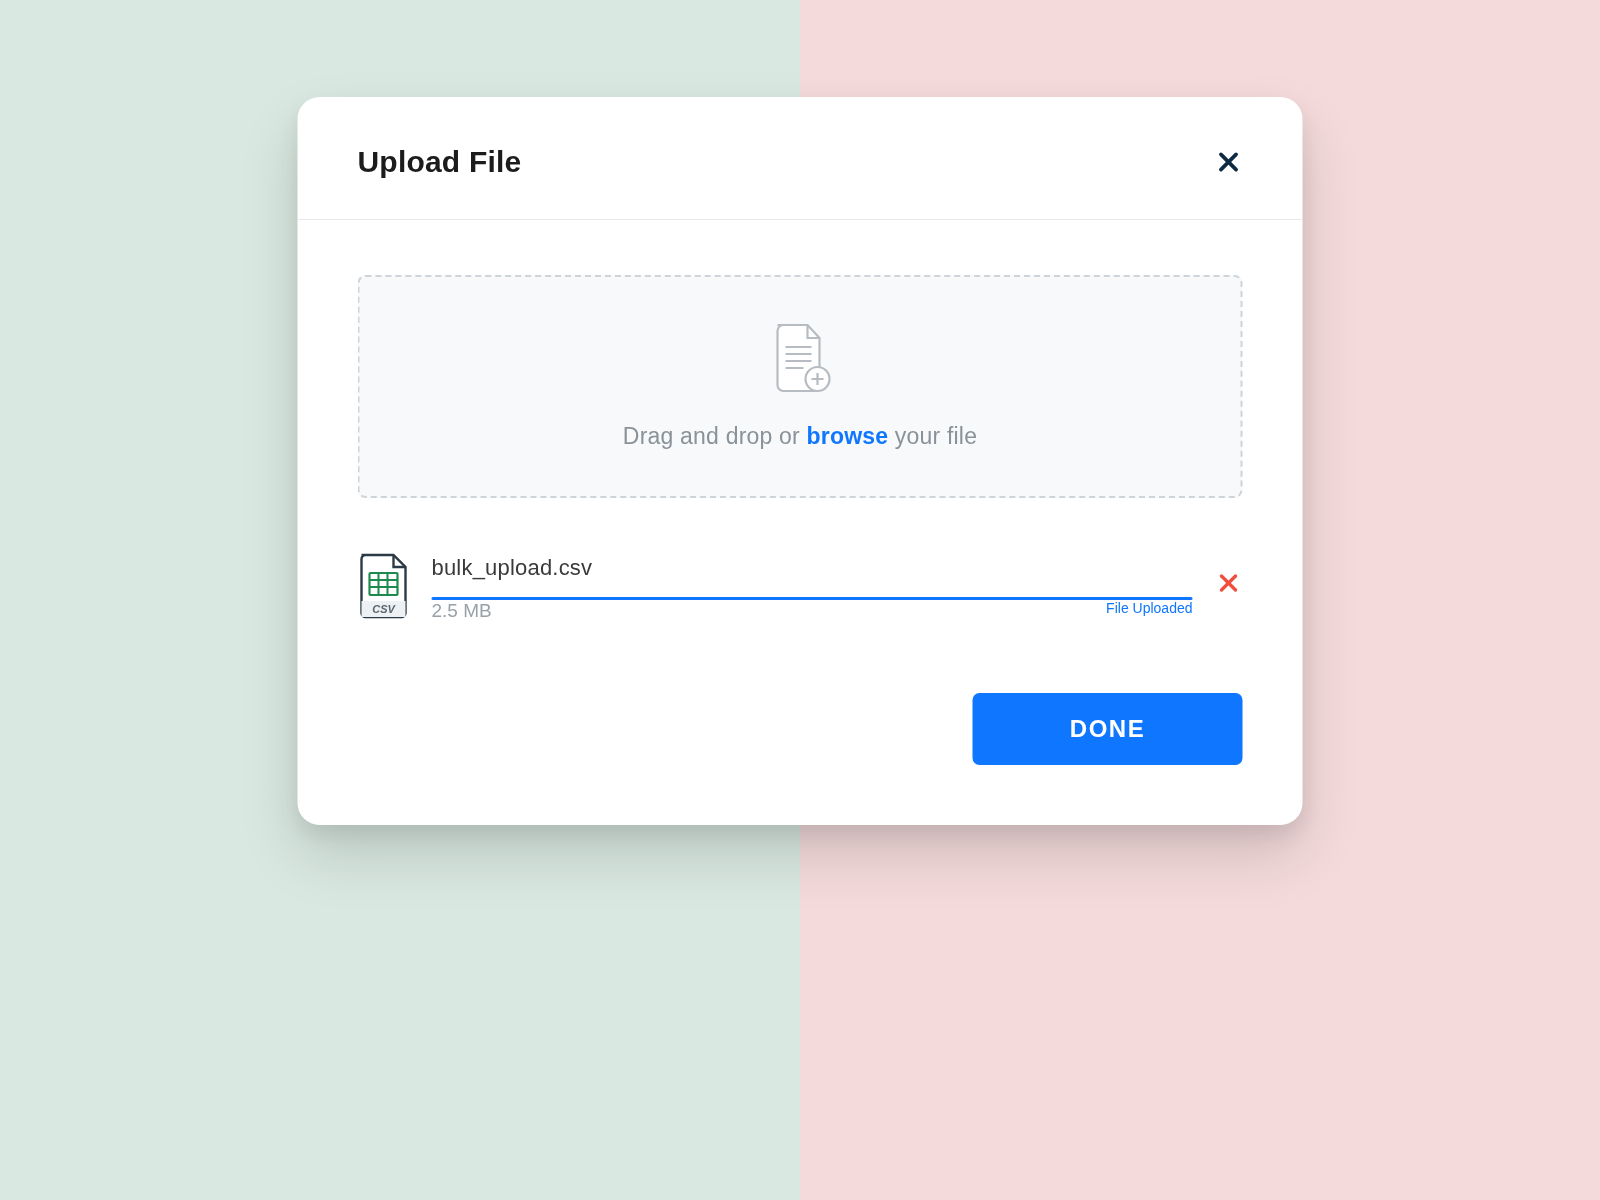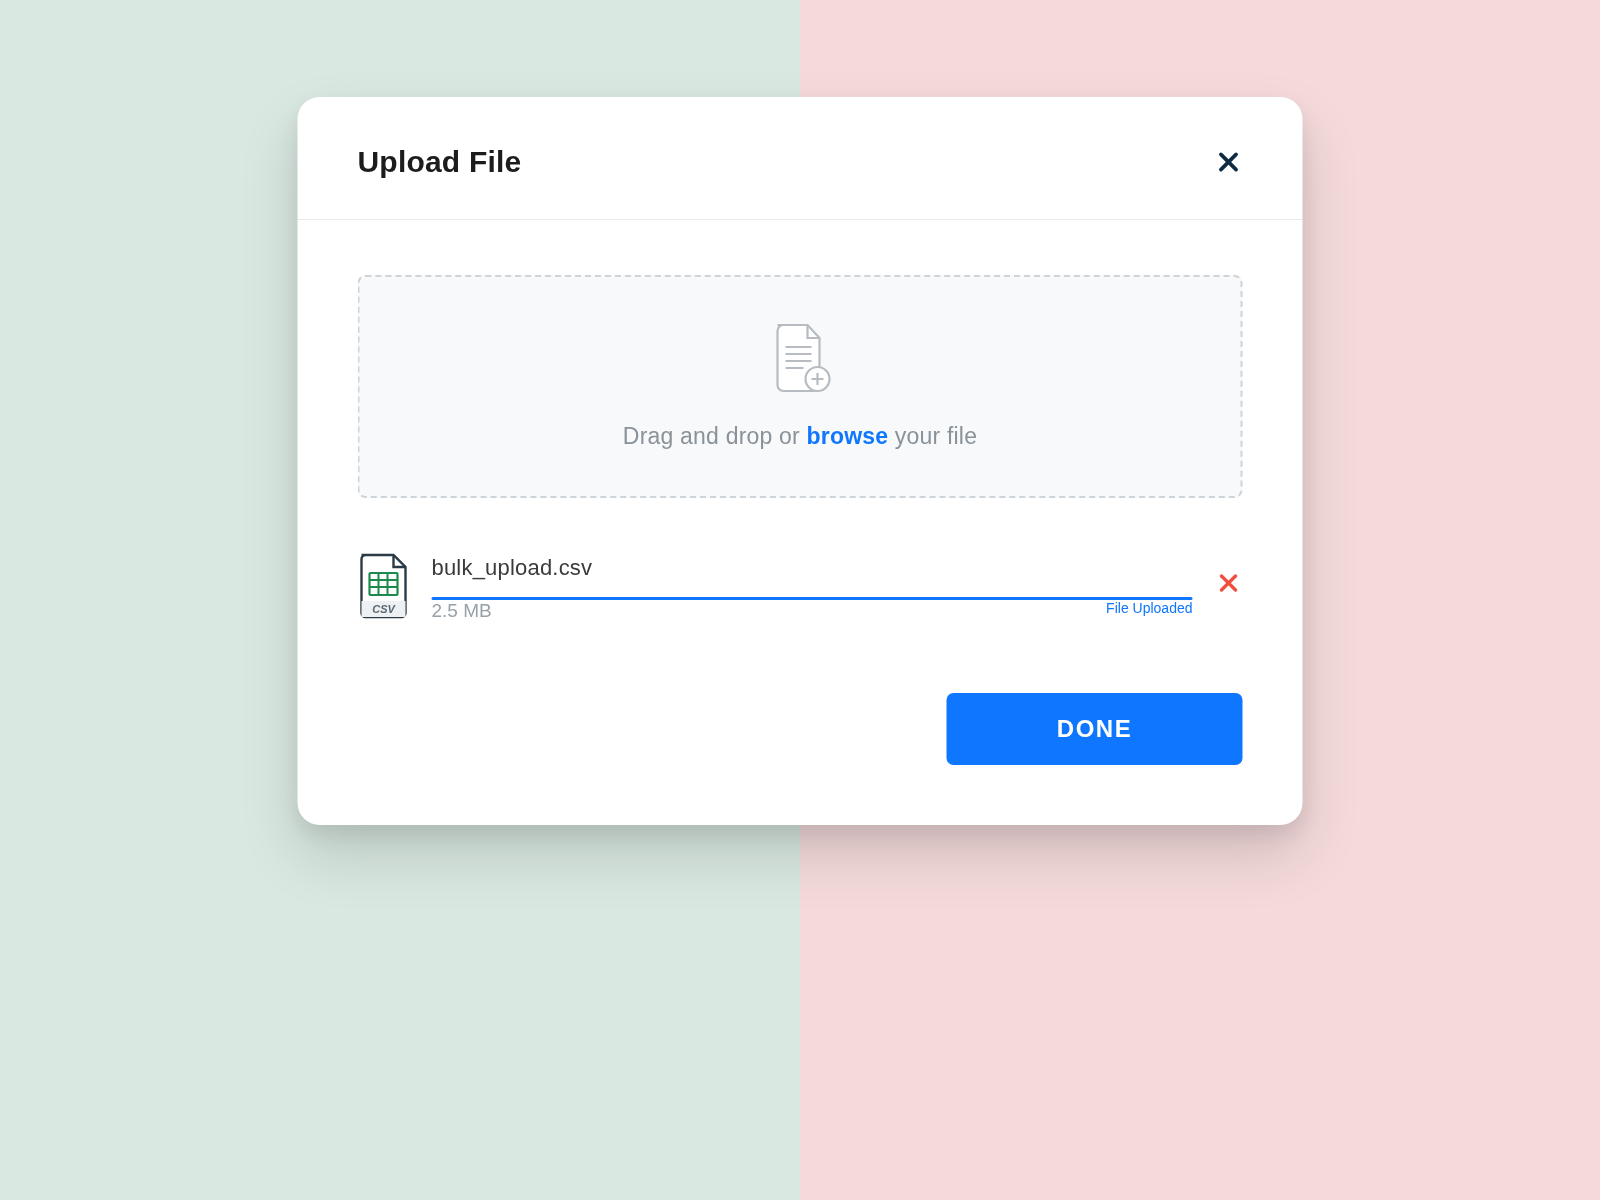--- a/index.html
+++ b/index.html
@@ -120,21 +120,21 @@
       margin-top: 70px;
     }
     .done-btn {
       background: #0f77ff;
       color: #ffffff;
       font-size: 24px;
       font-weight: 700;
       letter-spacing: 1.5px;
       border: none;
       border-radius: 7px;
-      width: 296px;
+      width: 270px;
       height: 72px;
       cursor: pointer;
     }
   </style>
 </head>
 <body>
 
 <div class="bg-left"></div>
 <div class="bg-right"></div>
 

